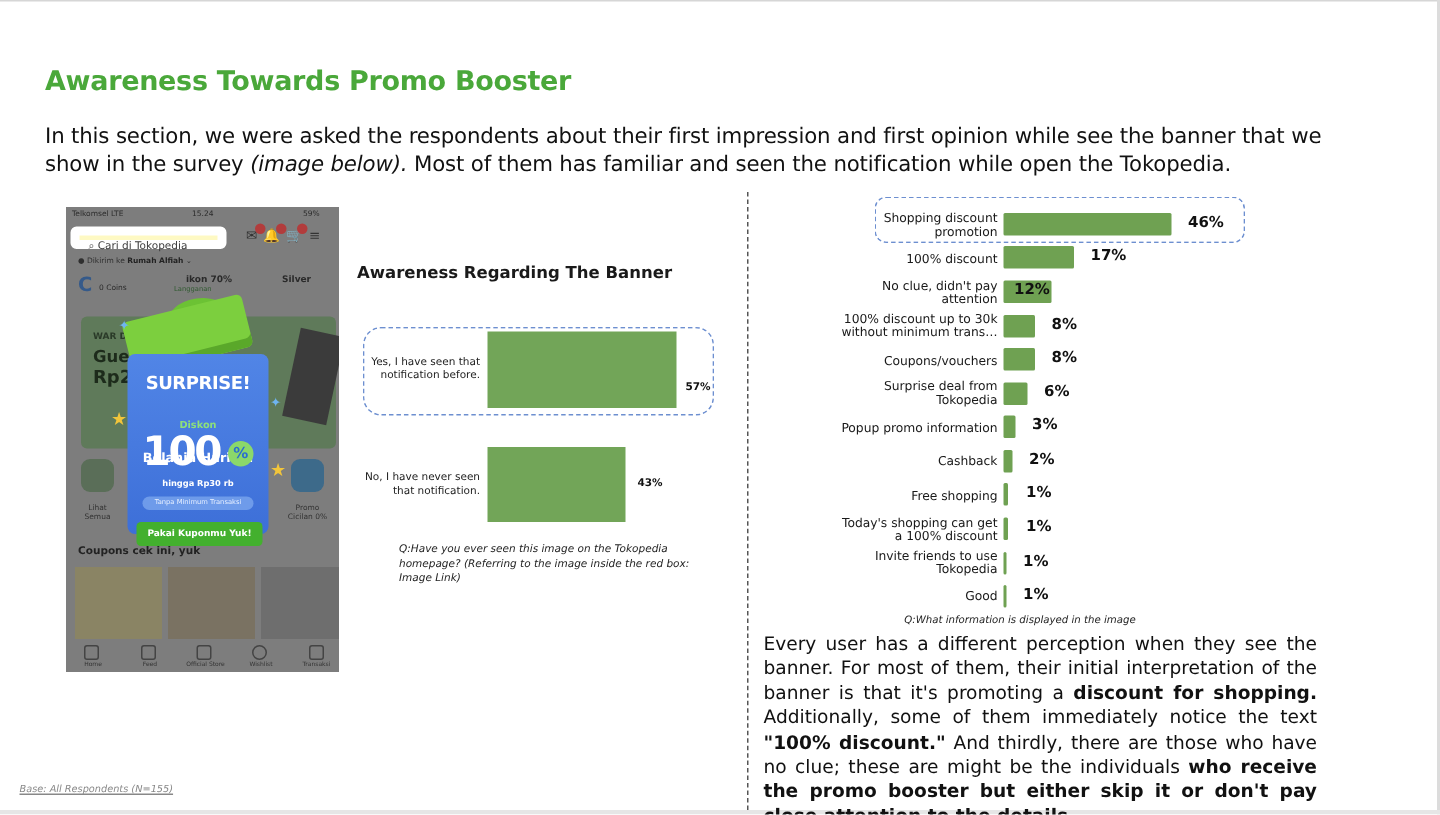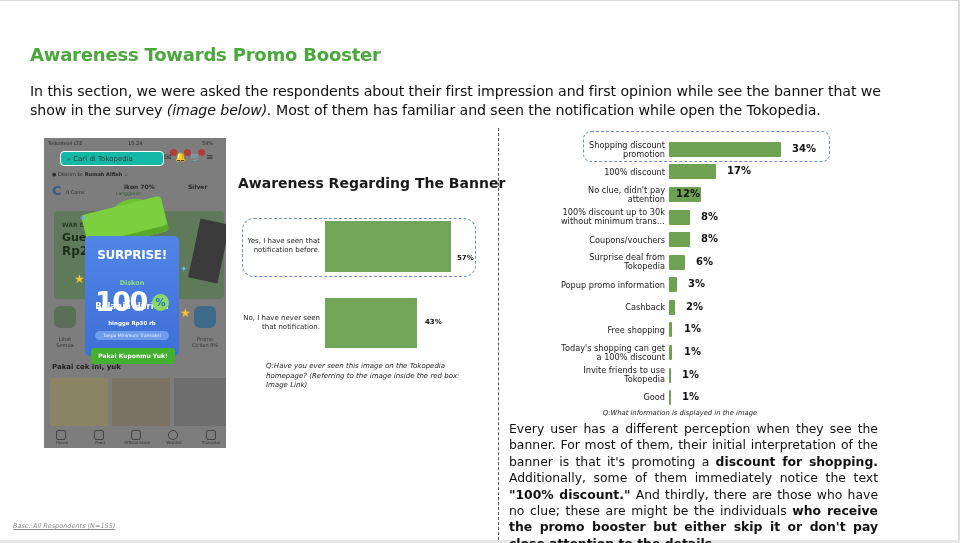--- a/index.html
+++ b/index.html
@@ -25,22 +25,22 @@
   .intro em { font-style: italic; }
 
   
   .phone {
     position: absolute; left: 44px; top: 138px; width: 182px; height: 310px;
     background: #7d7d7d; overflow: hidden;
   }
   .ph-status { position: absolute; left: 0; top: 0; width: 182px; height: 10px; font-size: 5px; color: #2b2b2b; }
   .ph-status span { position: absolute; top: 2px; }
   .ph-search {
-    position: absolute; left: 16px; top: 13px; width: 104px; height: 15px;
-    background: #14b8a6; border: 1px solid #ffffff; border-radius: 4px;
+    position: absolute; left: 3px; top: 13px; width: 104px; height: 15px;
+    background: #fef9c3; border: 6px solid #ffffff; border-radius: 4px;
     font-size: 7px; color: #3a3a3a; line-height: 15px; padding-left: 6px; box-sizing: border-box;
   }
   .ph-icons { position: absolute; left: 120px; top: 14px; font-size: 9px; color: #333; letter-spacing: 4px; }
   .ph-badge { position: absolute; top: 11px; width: 7px; height: 7px; border-radius: 50%; background: #b23c3c; }
   .ph-deliver { position: absolute; left: 8px; top: 33px; font-size: 5px; color: #2f2f2f; }
   .ph-deliver b { color: #222; }
   .ph-row { position: absolute; left: 8px; top: 45px; width: 170px; height: 16px; font-size: 6px; color: #2a2a2a; }
   .ph-banner { position: absolute; left: 10px; top: 73px; width: 170px; height: 88px; background: #5f7a5a; border-radius: 4px; }
   .ph-banner .t1 { position: absolute; left: 8px; top: 10px; font-size: 6px; color: #2a3a28; font-weight: bold; }
   .ph-banner .t2 { position: absolute; left: 8px; top: 20px; font-size: 11px; color: #1d2b1b; font-weight: bold; }
@@ -75,21 +75,21 @@
   .popup .p6 { position: absolute; left: 10px; width: 74px; top: 95px; height: 9px; text-align: center; font-size: 4.5px; color: #e6efff; background: #6e9bea; border-radius: 5px; line-height: 9px; }
   .popup-btn {
     position: absolute; left: 91px; top: 348px; width: 84px; height: 16px;
     background: #43b02e; border-radius: 3px; color: #fff; font-size: 6px; font-weight: bold;
     text-align: center; line-height: 16px;
   }
   .star { position: absolute; color: #f2c53b; font-size: 12px; }
   .spark { position: absolute; color: #6fb4f0; font-size: 9px; }
 
   
-  .lc-title { position: absolute; left: 238px; top: 175px; font-size: 14px; font-weight: bold; color: #1a1a1a; white-space: nowrap; }
+  .lc-title { position: absolute; left: 238px; top: 175px; font-size: 11px; font-weight: bold; color: #1a1a1a; white-space: nowrap; }
   .lc-box { position: absolute; left: 242px; top: 218px; width: 234px; height: 59px; border: 1.2px dashed #6d8fd0; border-radius: 12px; box-sizing: border-box; }
   .lc-label { position: absolute; width: 90px; left: 230px; text-align: right; font-size: 7px; line-height: 9px; color: #222; }
   .lc-bar { position: absolute; background: #72a558; }
   .lc-val { position: absolute; font-size: 7px; font-weight: bold; color: #111; }
   .lc-q { position: absolute; left: 266px; top: 362px; width: 200px; font-size: 7px; line-height: 9.5px; font-style: italic; color: #222; }
 
   .divider { position: absolute; left: 498px; top: 128px; width: 0; height: 412px; border-left: 1px dashed #555; }
 
   
   .rc-box { position: absolute; left: 583px; top: 131px; width: 247px; height: 31px; border: 1.2px dashed #6d8fd0; border-radius: 8px; box-sizing: border-box; }
@@ -143,21 +143,21 @@
     <div class="t2">Guele Li</div>
     <div class="t3">Rp2</div>
     <div class="ph-phone-dark"></div>
   </div>
   <div class="ph-cats">
     <div class="ph-cat" style="left:10px"></div>
     <div class="ph-catlbl" style="left:6px">Lihat Semua</div>
     <div class="ph-cat" style="left:150px;background:#3d6a8a"></div>
     <div class="ph-catlbl" style="left:146px">Promo Cicilan 0%</div>
   </div>
-  <div class="ph-lanjut">Pakai cek ini, yuk</div>
+  <div class="ph-lanjut">Coupons cek ini, yuk</div>
   <div class="ph-prod" style="left:6px"></div>
   <div class="ph-prod" style="left:68px;background:#7a7262"></div>
   <div class="ph-prod" style="left:130px;background:#6e6e6e"></div>
   <div class="ph-nav">
     <i style="left:12px"></i>
       <span style="left:3px">Home</span>
     <i style="left:50px"></i>
       <span style="left:41px">Feed</span>
     <i style="left:87px"></i>
       <span style="left:78px">Official Store</span>
@@ -206,21 +206,21 @@
 
 <div class="divider"></div>
 
 <div class="rc-box"></div>
 
 <div class="rc-label" style="top:141px">
     <div>Shopping discount</div>
     <div>promotion</div>
   </div>
 <div class="rc-bar" style="top:142px;width:112px"></div>
-<div class="rc-val" style="left:792px;top:143px">34%</div>
+<div class="rc-val" style="left:792px;top:143px">46%</div>
 
 <div class="rc-label" style="top:168px">
     <div>100% discount</div>
   </div>
 <div class="rc-bar" style="top:164px;width:47px"></div>
 <div class="rc-val" style="left:727px;top:165px">17%</div>
 
 <div class="rc-label" style="top:186px">
     <div>No clue, didn't pay</div>
     <div>attention</div>

